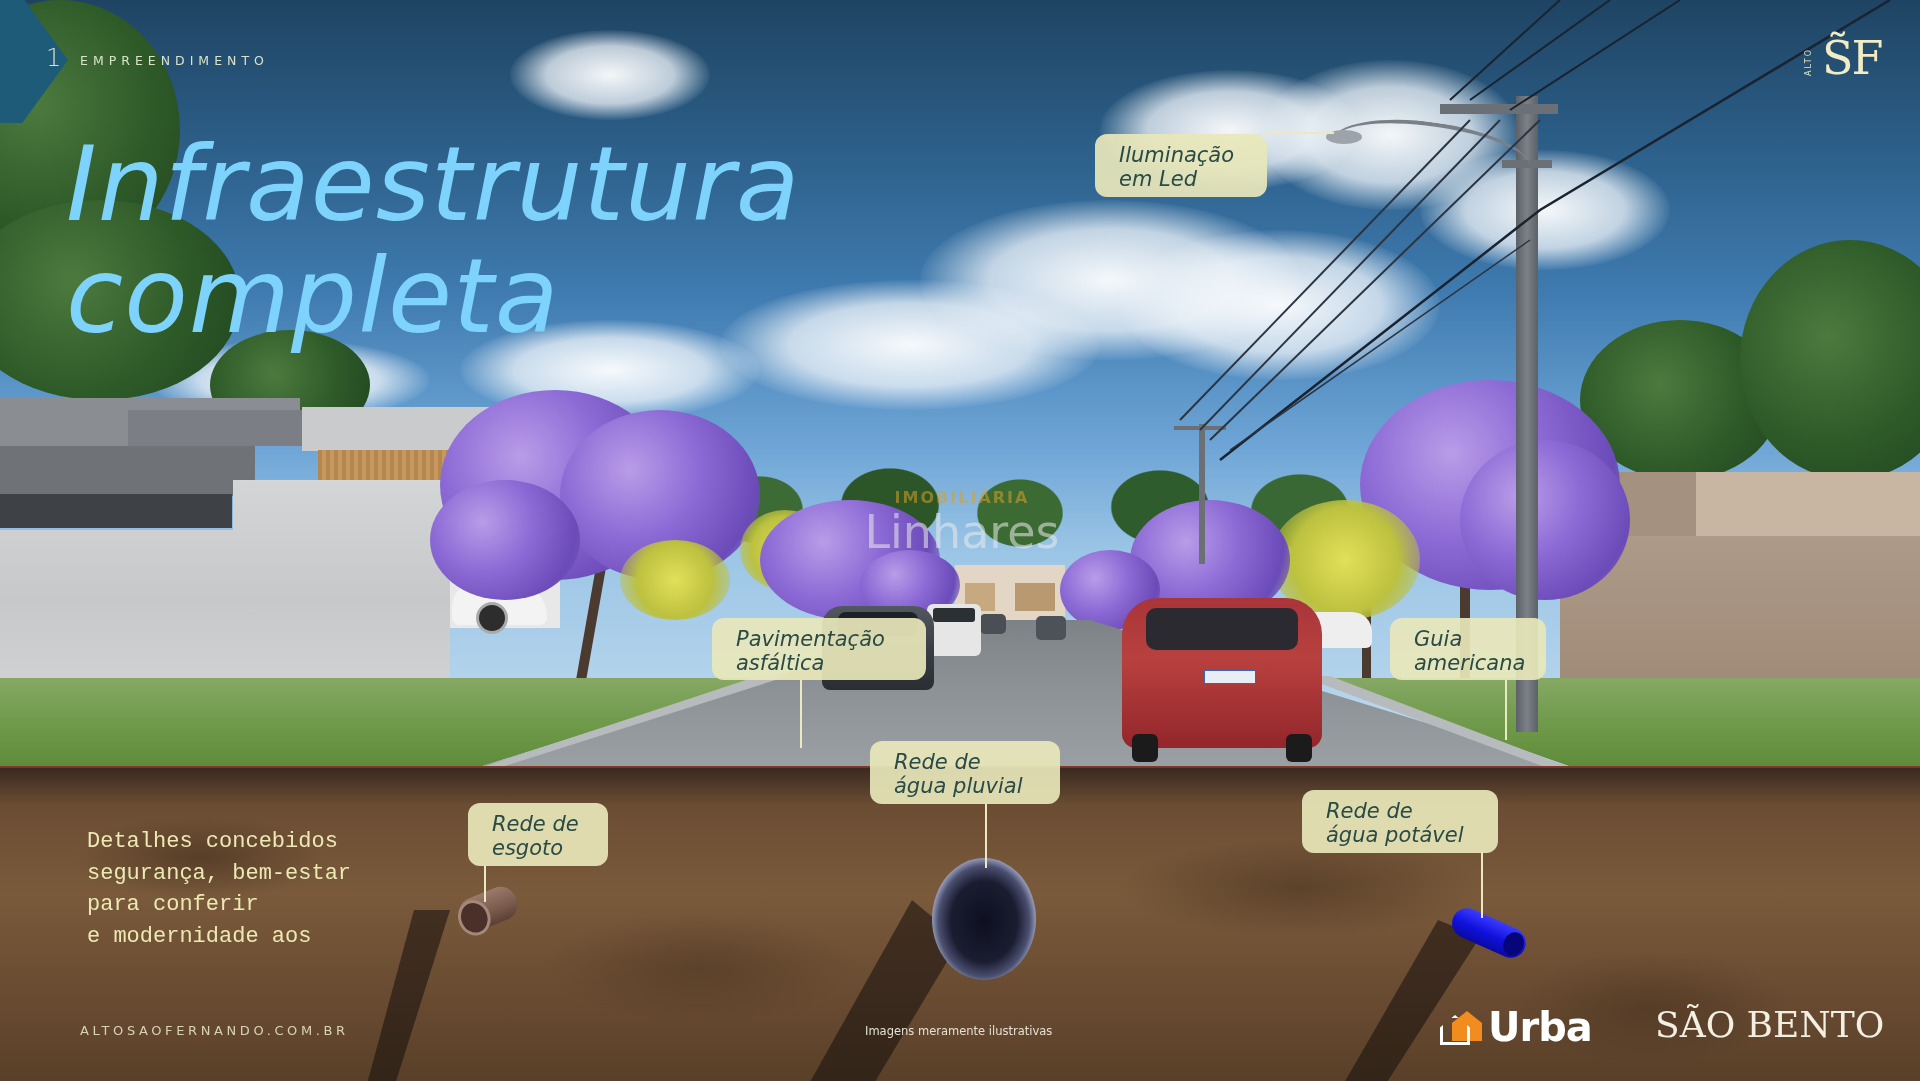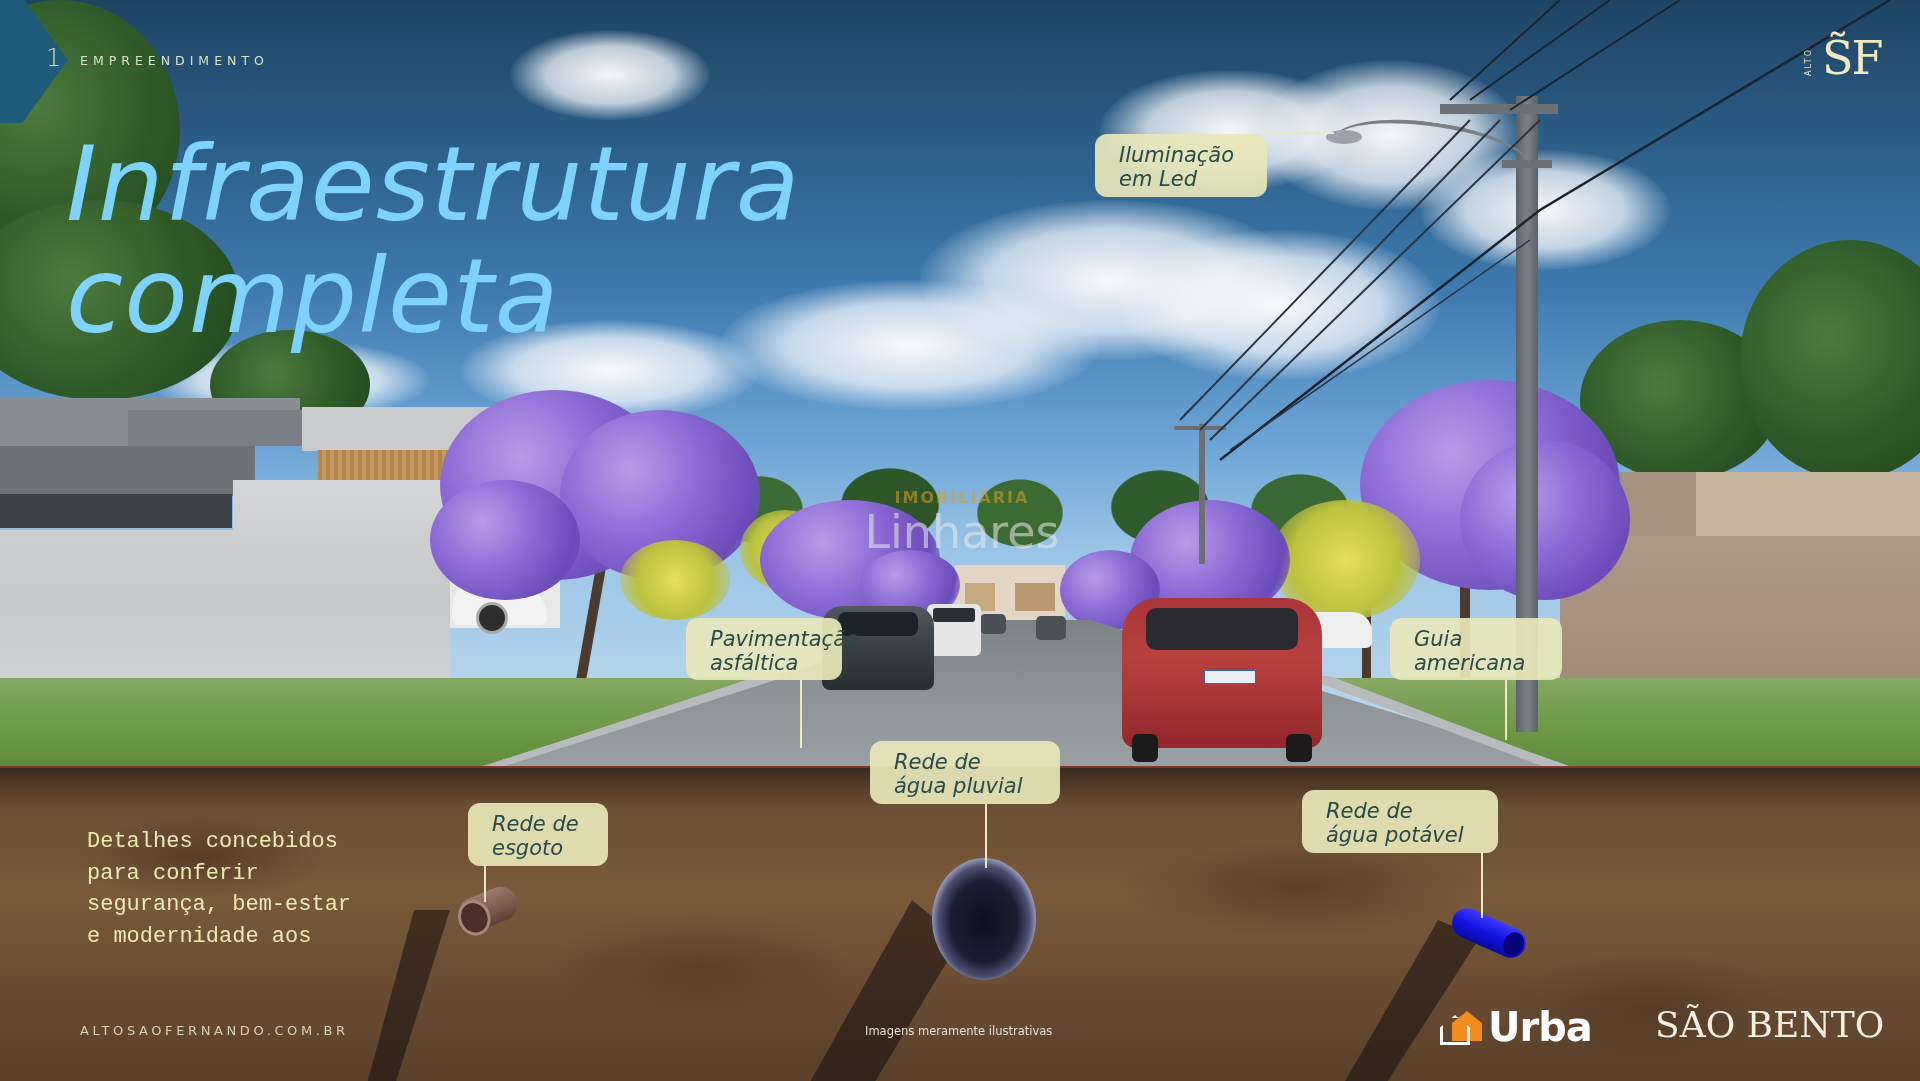--- a/index.html
+++ b/index.html
@@ -253,25 +253,25 @@
 <div class="leader" style="left:800px;top:680px;height:68px;"></div>
 <div class="leader" style="left:1505px;top:680px;height:60px;"></div>
 <div class="leader" style="left:985px;top:804px;height:64px;"></div>
 <div class="leader" style="left:484px;top:866px;height:36px;"></div>
 <div class="leader" style="left:1481px;top:852px;height:66px;"></div>
 
 <div class="callout" style="left:1095px;top:134px;width:172px;height:63px;">
   <span>Iluminação</span>
   <span>em Led</span>
 </div>
-<div class="callout" style="left:686px;top:618px;width:156px;height:62px;">
+<div class="callout" style="left:712px;top:618px;width:214px;height:62px;">
   <span>Pavimentação</span>
   <span>asfáltica</span>
 </div>
-<div class="callout" style="left:1390px;top:618px;width:172px;height:62px;">
+<div class="callout" style="left:1390px;top:618px;width:156px;height:62px;">
   <span>Guia</span>
   <span>americana</span>
 </div>
 <div class="callout" style="left:870px;top:741px;width:190px;height:63px;">
   <span>Rede de</span>
   <span>água pluvial</span>
 </div>
 <div class="callout" style="left:468px;top:803px;width:140px;height:63px;">
   <span>Rede de</span>
   <span>esgoto</span>
@@ -295,22 +295,22 @@
   <span class="sf">S̃F</span>
 </div>
 
 <h1 class="title" style="margin:0;">
   <span>Infraestrutura</span>
   <span>completa</span>
 </h1>
 
 <div class="subtitle">
   <span>Detalhes concebidos</span>
+  <span>segurança, bem-estar</span>
   <span>para conferir</span>
-  <span>segurança, bem-estar</span>
   <span>e modernidade aos</span>
 </div>
 
 <div class="website">ALTOSAOFERNANDO.COM.BR</div>
 <div class="disclaimer">Imagens meramente ilustrativas</div>
 
 <div class="urba">
   <div class="house-icon">
     <div class="back"></div>
     <div class="front"></div>

